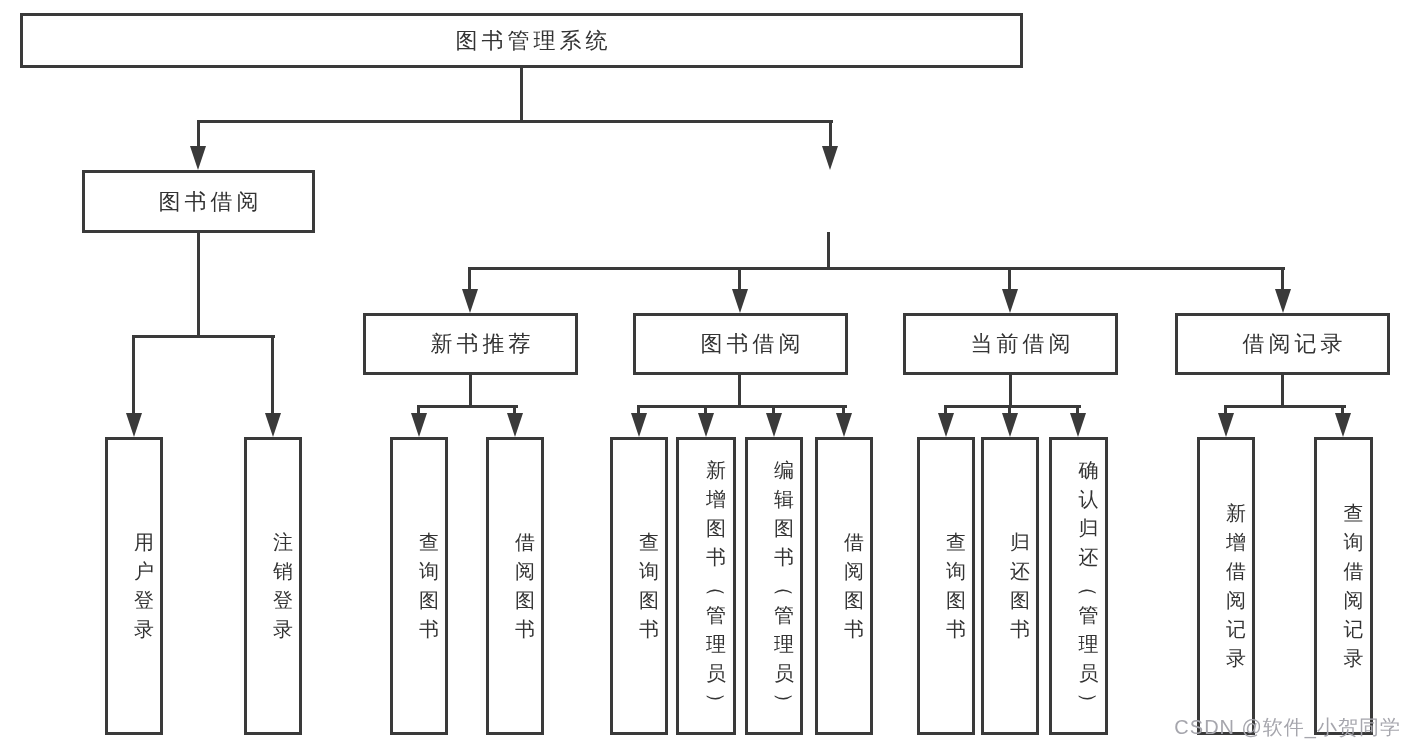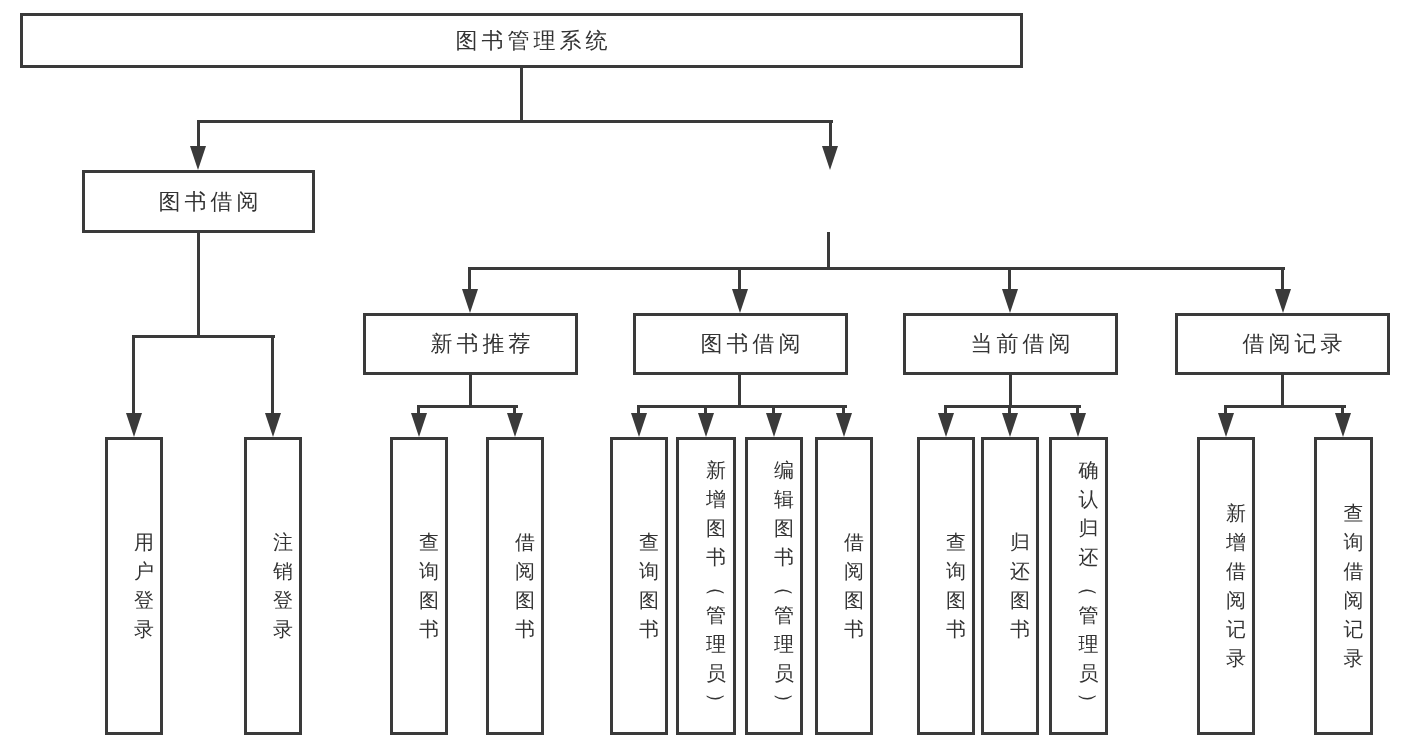--- a/index.html
+++ b/index.html
@@ -243,14 +243,15 @@
     </div>
   <div class="box vbox" style="left:1314px; top:437px; width:59px; height:298px;">
       <span class="vchar">查</span>
       <span class="vchar">询</span>
       <span class="vchar">借</span>
       <span class="vchar">阅</span>
       <span class="vchar">记</span>
       <span class="vchar">录</span>
     </div>
 
+  <div class="watermark">CSDN @软件_小贺同学</div>
 
 </div>
 
 </body></html>

